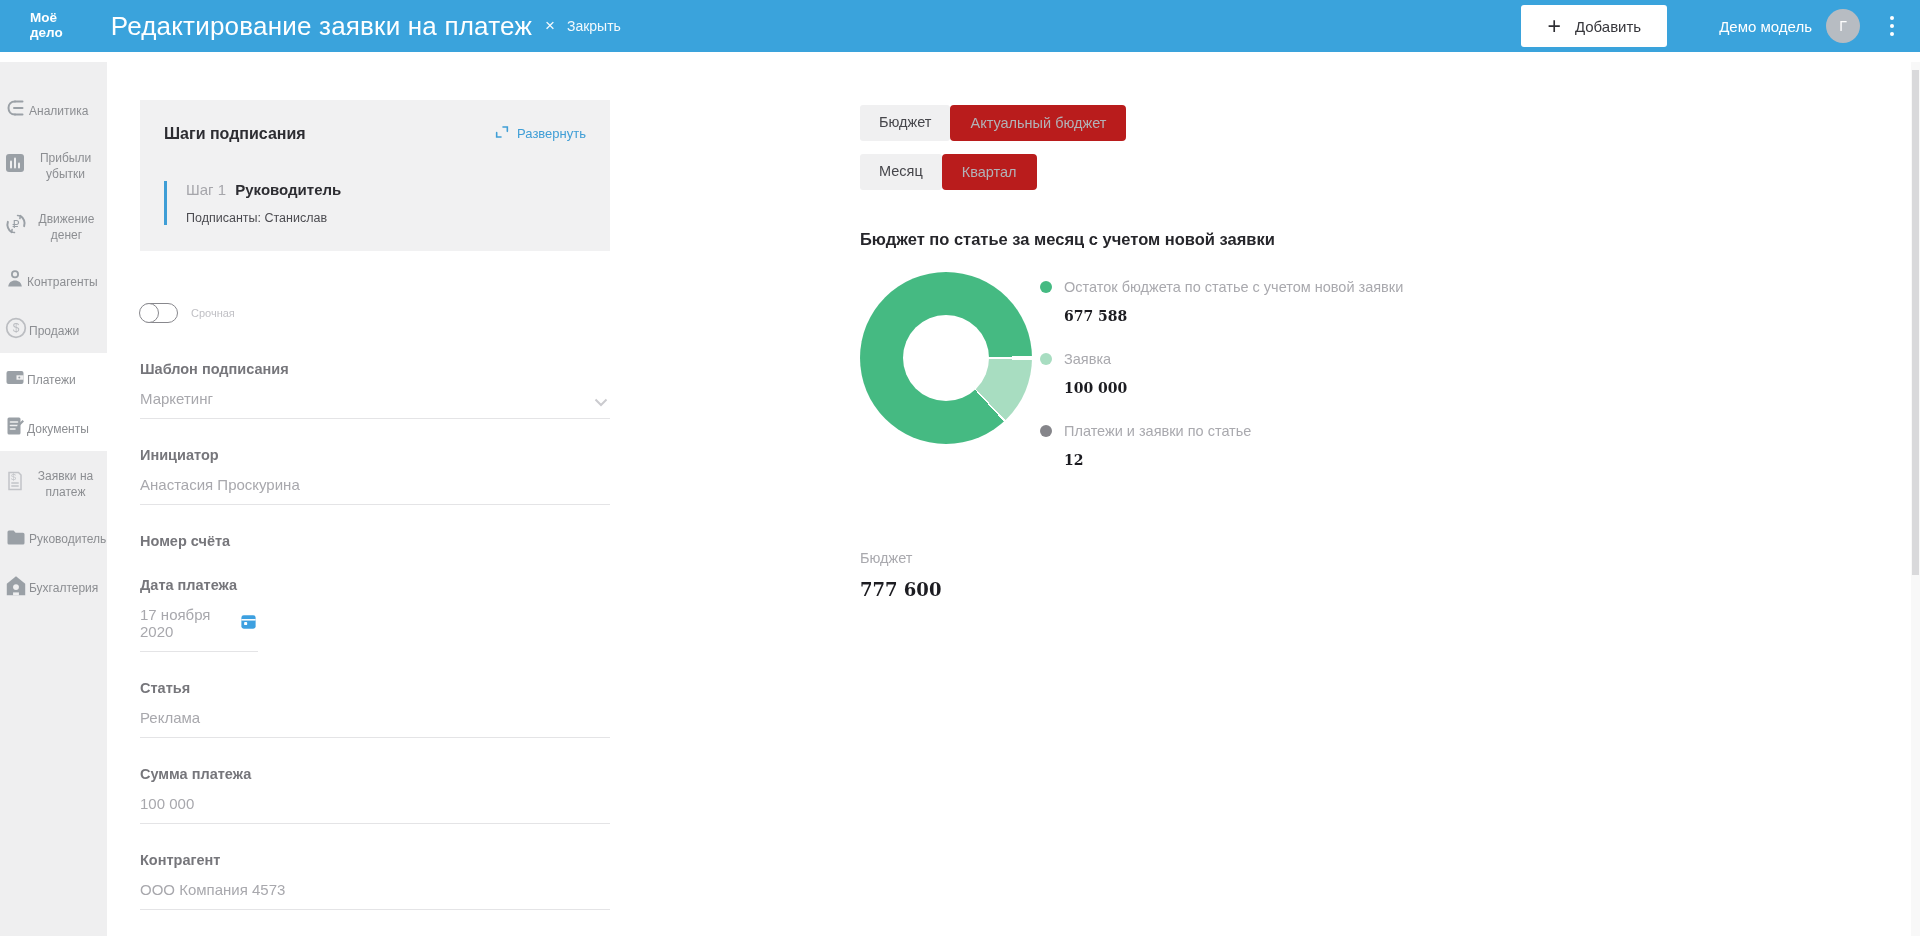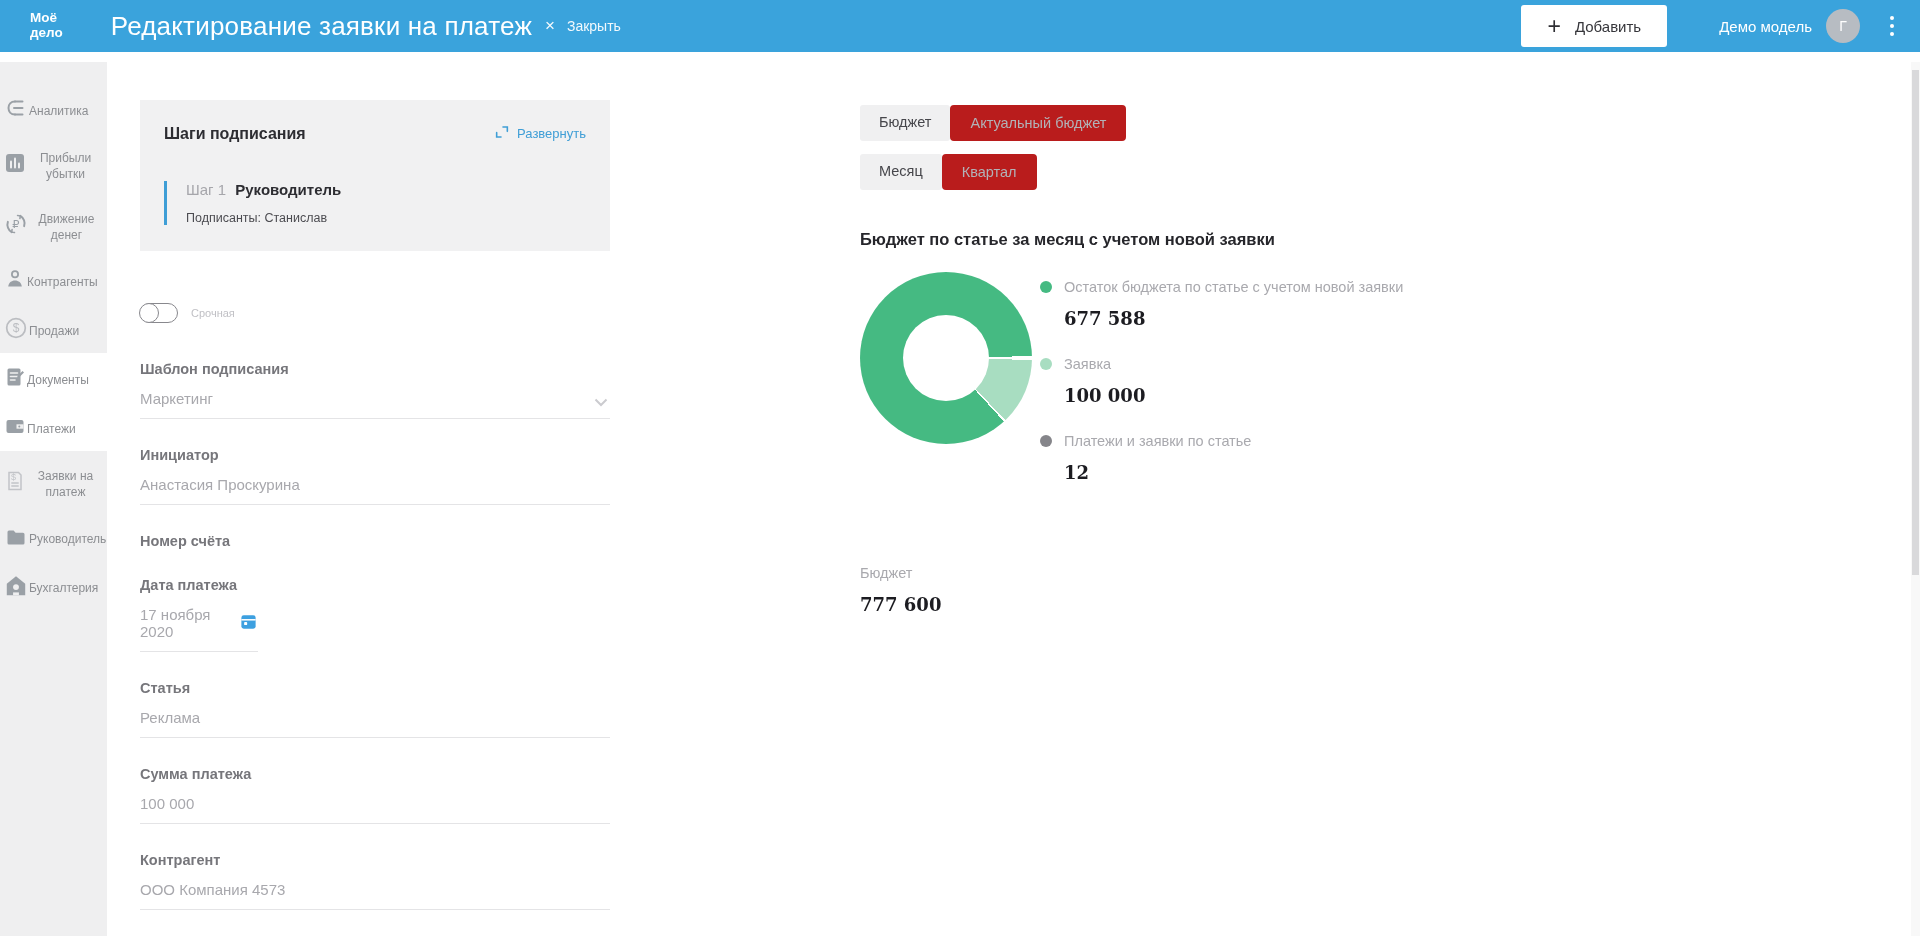--- a/index.html
+++ b/index.html
@@ -78,21 +78,21 @@
 
   .chart-row { margin-top:23px; display:flex; }
   .donut { width:172px; height:172px; border-radius:50%; position:relative; }
   .donut::after { content:''; position:absolute; inset:43px; border-radius:50%; background:#fff; }
   .legend { margin-left:8px; padding-top:7px; }
   .legend-item { margin-bottom:27px; }
   .li-head { display:flex; align-items:center; gap:12px; }
   .li-dot { width:12px; height:12px; border-radius:50%; flex:none; }
   .li-label { font-size:14.5px; color:#a9a9ae; }
   .li-value { margin-left:24px; margin-top:13px; font-family:"DejaVu Serif", serif;
-              font-weight:700; font-size:18px; color:#1c1c21; }
+              font-weight:700; font-size:14px; color:#1c1c21; }
 
   .totals { margin-top:55px; }
   .total-label { font-size:14.5px; color:#a9a9ae; }
   .total-value { margin-top:13px; font-family:"DejaVu Serif", serif; font-weight:700;
                  font-size:18px; color:#1c1c21; }
 </style>
 </head>
 <body>
 
 <div class="topbar">
@@ -174,44 +174,44 @@
     <span class="s-icon">
       <svg width="26" height="26" viewBox="0 0 24 24" fill="none">
           <circle cx="12" cy="12" r="8.6" stroke="#bbbdc1" stroke-width="1.6"></circle>
           <text x="12" y="16" text-anchor="middle" font-size="11" fill="#bbbdc1" font-family="'Liberation Sans',sans-serif">$</text>
         </svg>
     </span>
     <span class="s-label">Продажи</span>
   </div>
 
   <div class="side-group-white">
+    <div class="side-item">
+      <span class="s-icon">
+        <svg width="24" height="24" viewBox="0 0 24 24">
+            <rect x="3.5" y="6" width="17" height="13" rx="2" fill="#9aa0a6"></rect>
+            <rect x="13.5" y="10.3" width="7" height="4.4" fill="#efeff0"></rect>
+            <circle cx="16.3" cy="12.5" r="1" fill="#9aa0a6"></circle>
+          </svg>
+      </span>
+      <span class="s-label">Платежи</span>
+    </div>
     <div class="side-item">
       <span class="s-icon">
         <svg width="24" height="24" viewBox="0 0 24 24">
             <rect x="4.5" y="3.5" width="13" height="17" rx="1.5" fill="#9aa0a6"></rect>
             <g stroke="#efeff0" stroke-width="1.6" stroke-linecap="round">
               <line x1="7.5" y1="8" x2="14.5" y2="8"></line>
               <line x1="7.5" y1="11.5" x2="14.5" y2="11.5"></line>
               <line x1="7.5" y1="15" x2="12" y2="15"></line>
             </g>
             <path d="M19.5 6l1.5 1.5-5 5-1.9.4.4-1.9z" fill="#9aa0a6"></path>
           </svg>
       </span>
       <span class="s-label">Документы</span>
     </div>
-    <div class="side-item">
-      <span class="s-icon">
-        <svg width="24" height="24" viewBox="0 0 24 24">
-            <rect x="3.5" y="6" width="17" height="13" rx="2" fill="#9aa0a6"></rect>
-            <rect x="13.5" y="10.3" width="7" height="4.4" fill="#efeff0"></rect>
-            <circle cx="16.3" cy="12.5" r="1" fill="#9aa0a6"></circle>
-          </svg>
-      </span>
-      <span class="s-label">Платежи</span>
-    </div>
   </div>
 
   <div class="side-item">
     <span class="s-icon">
       <svg width="24" height="24" viewBox="0 0 24 24" fill="none" stroke="#c2c4c8" stroke-width="1.5">
           <path d="M6 3.5h9.5l2.5 2.5v14.5H6z"></path>
           <text x="8" y="11" font-size="9" fill="#c2c4c8" stroke="none" font-family="'Liberation Sans',sans-serif">$</text>
           <line x1="8.3" y1="14" x2="15.7" y2="14"></line>
           <line x1="8.3" y1="17" x2="15.7" y2="17"></line>
         </svg>

